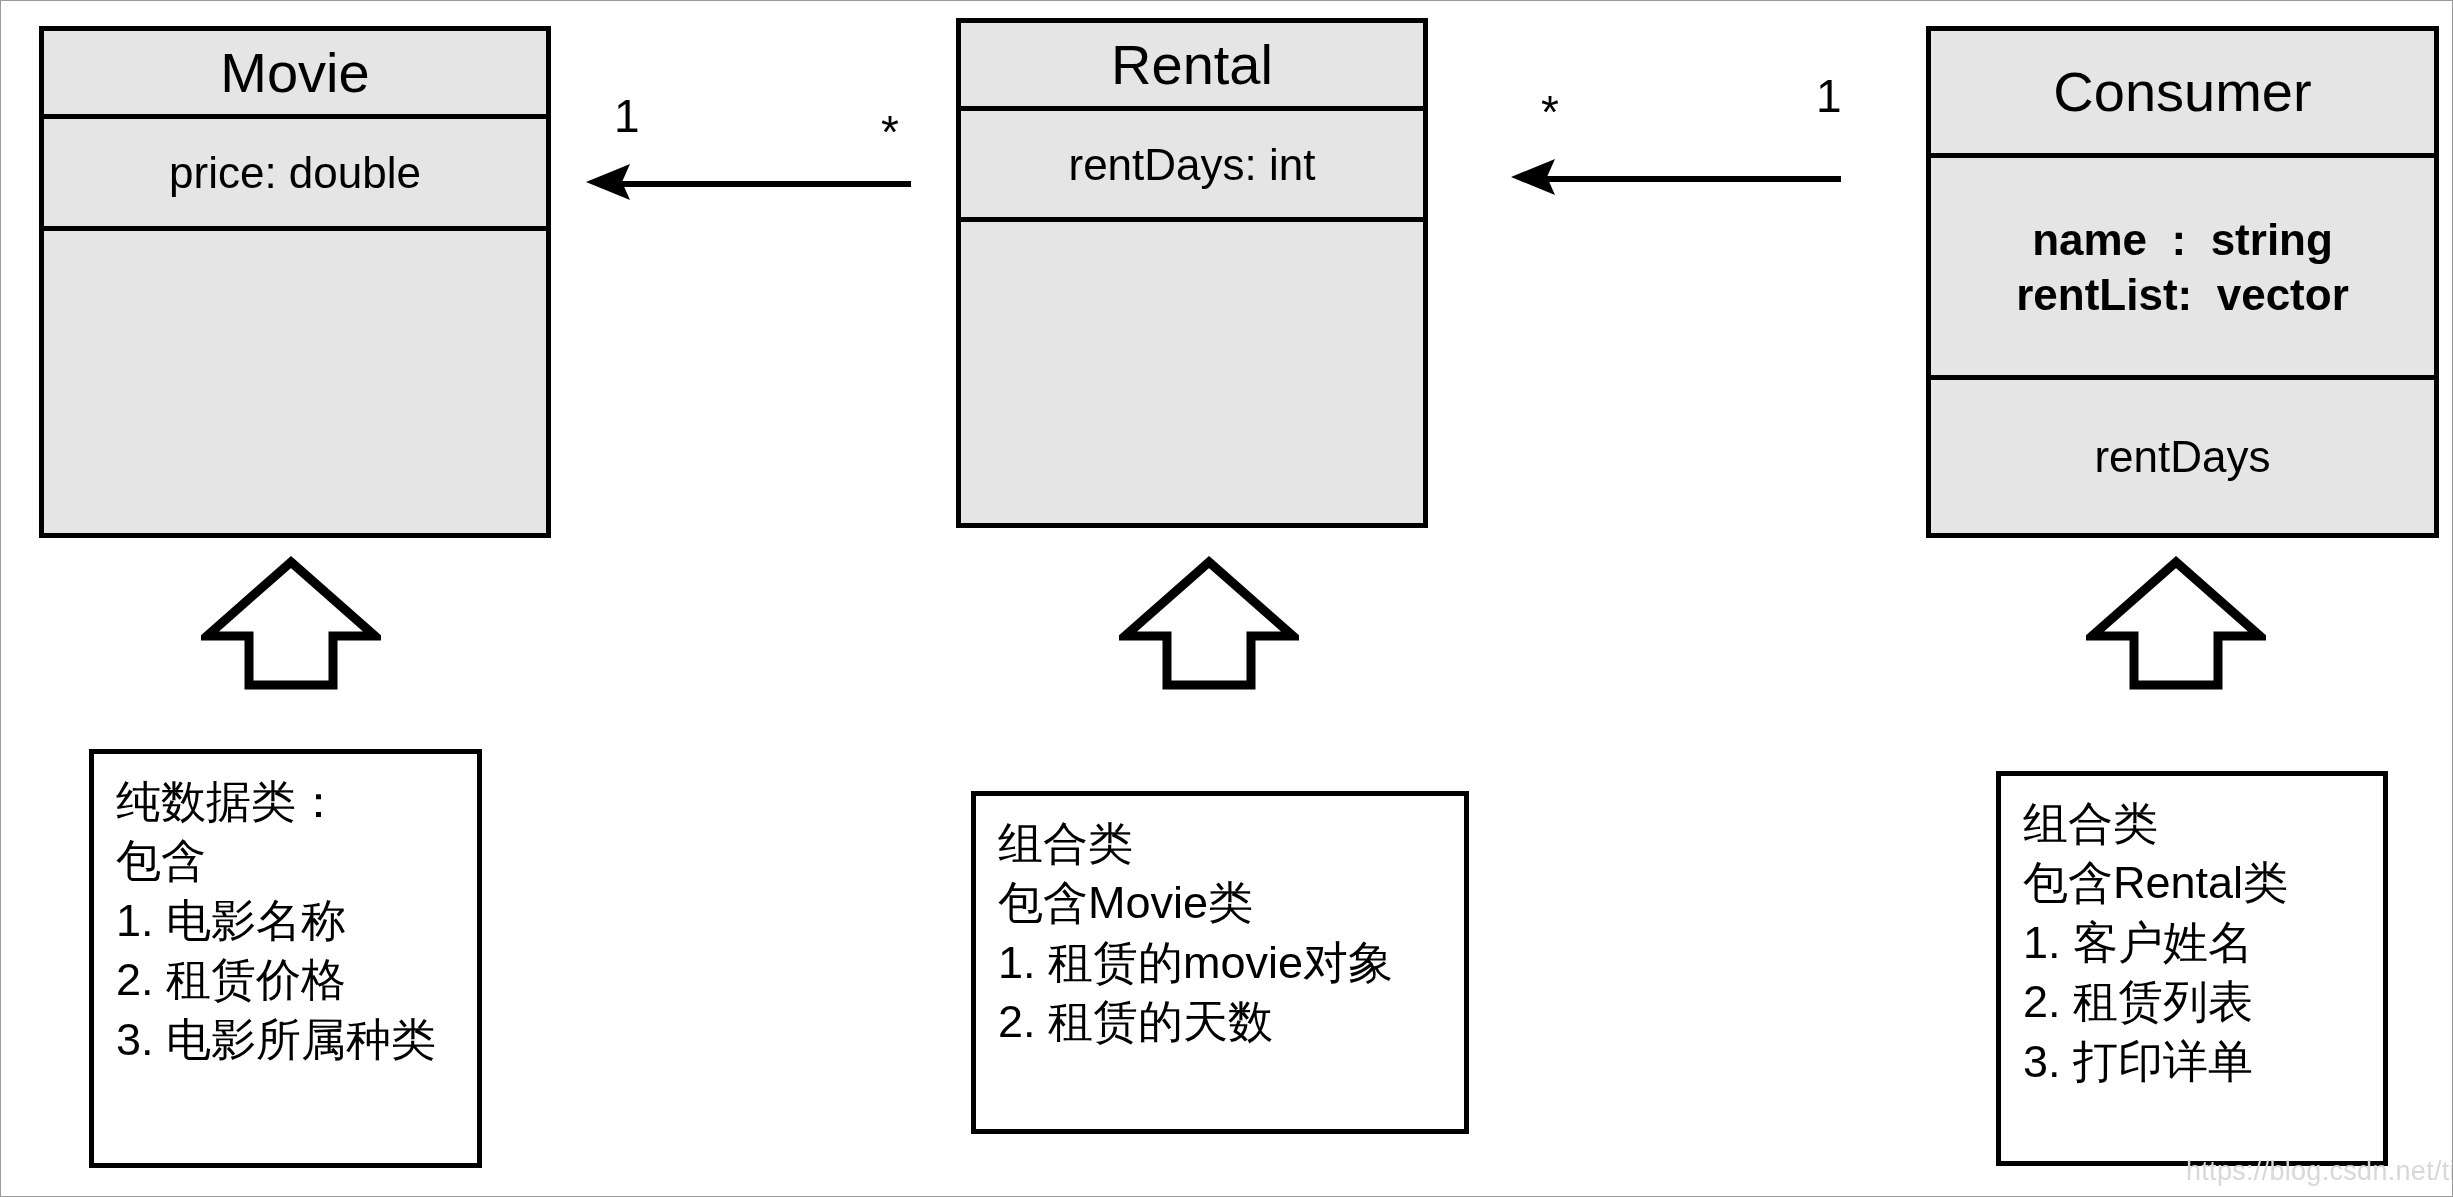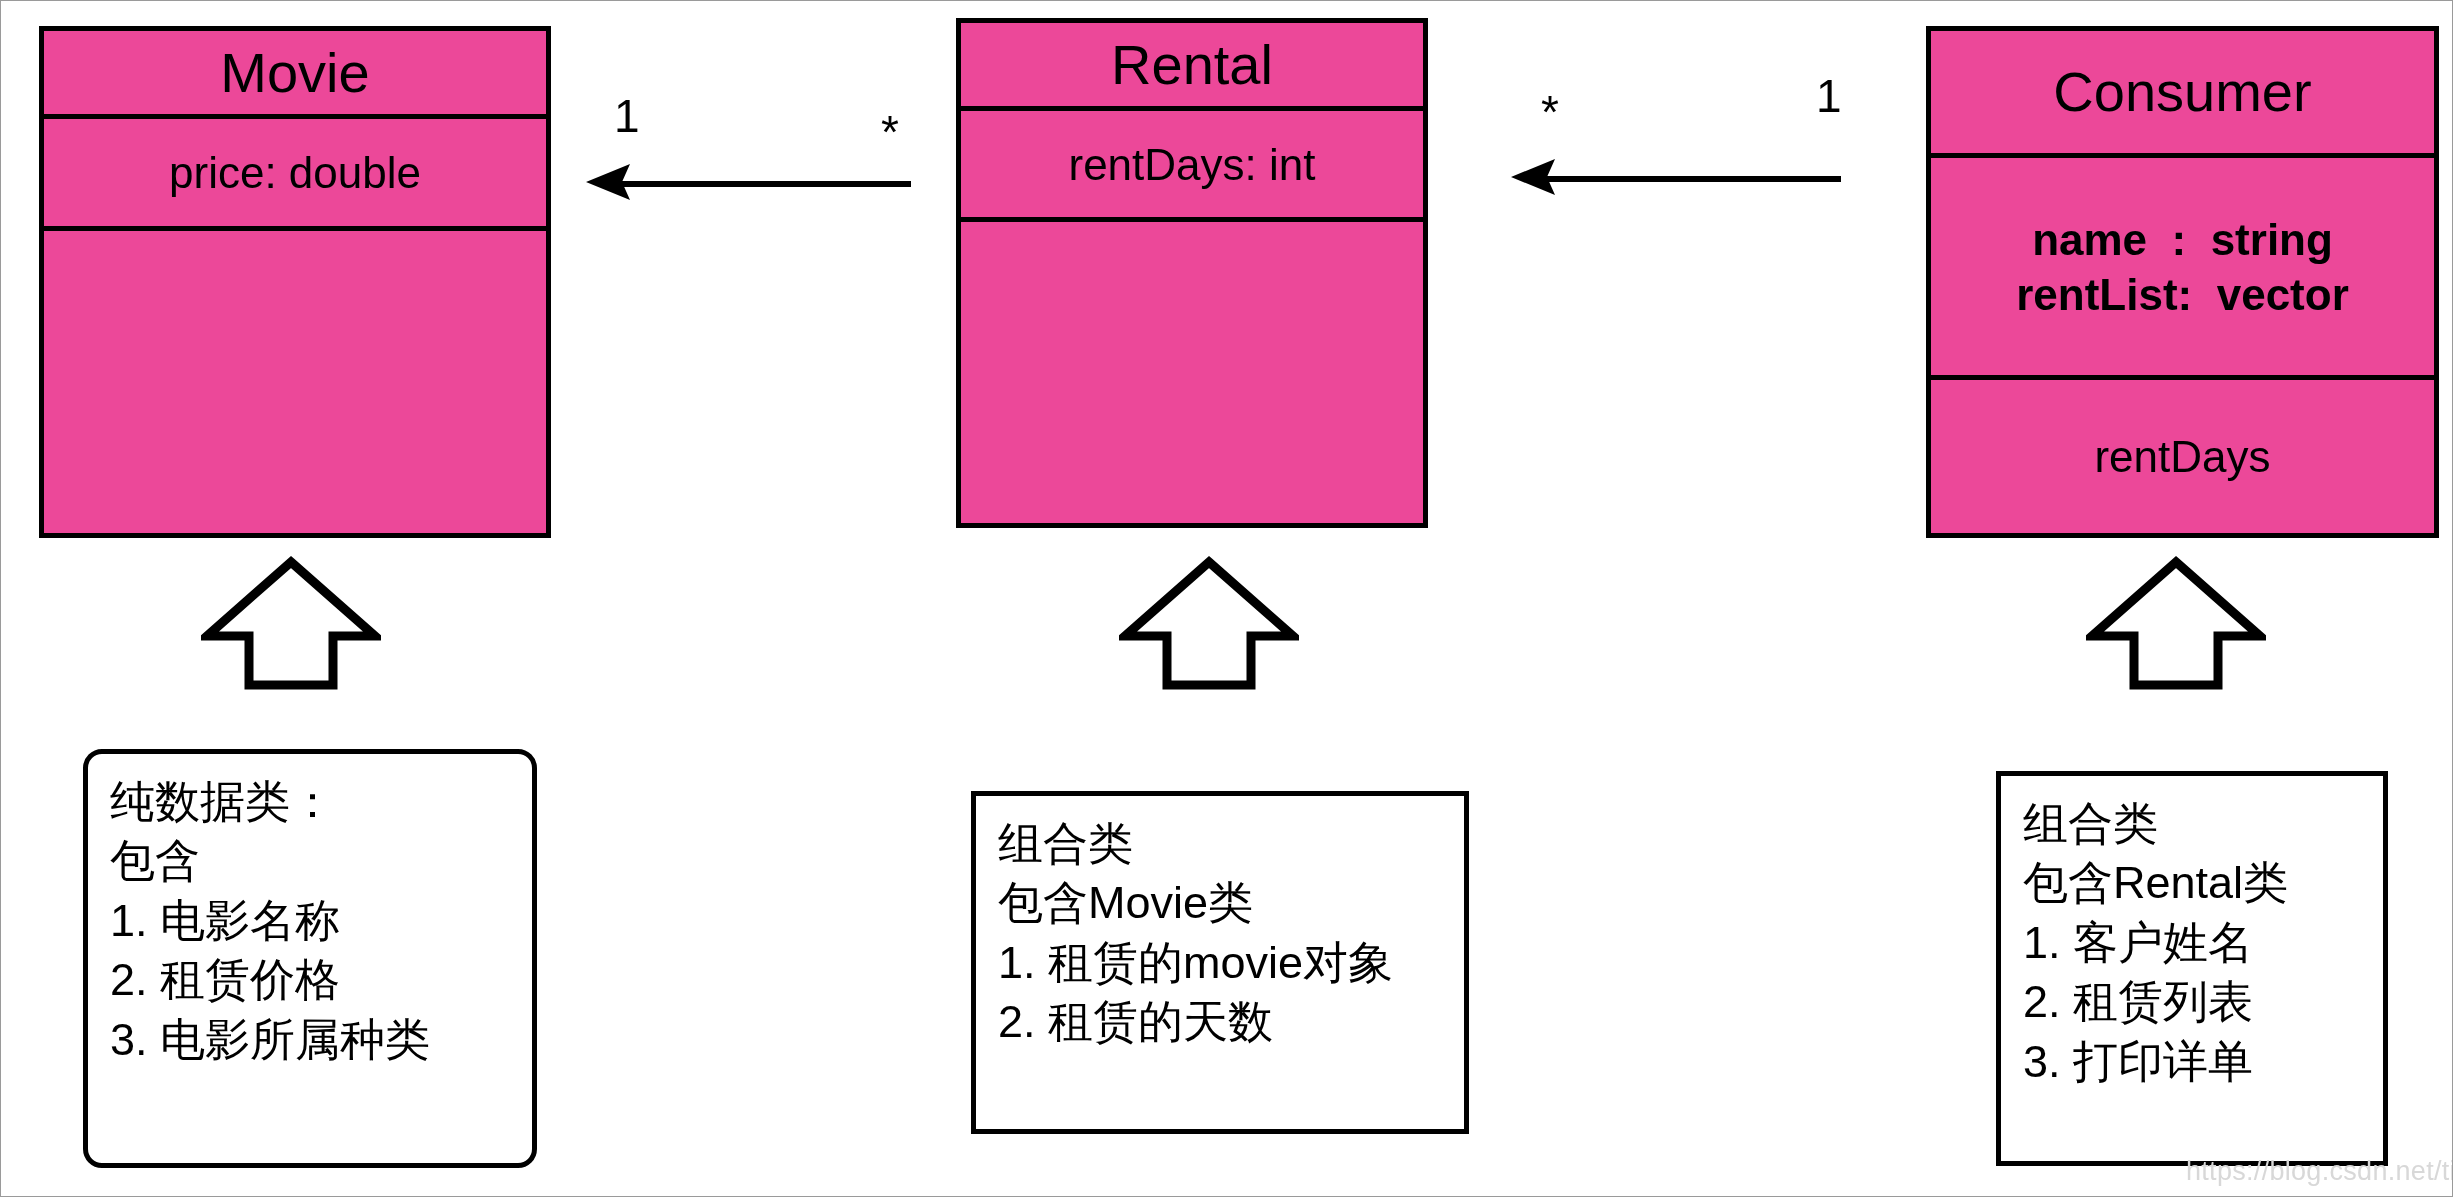--- a/index.html
+++ b/index.html
@@ -17,21 +17,21 @@
     background: #ffffff;
     border: 1px solid #9a9a9a;
     box-sizing: border-box;
     overflow: hidden;
   }
 
   
   .uml-class {
     position: absolute;
     border: 5px solid #000000;
-    background: #ec4899;
+    background: #e5e5e5;
     box-sizing: border-box;
     display: flex;
     flex-direction: column;
   }
   .uml-compartment {
     box-sizing: border-box;
     display: flex;
     align-items: center;
     justify-content: center;
     flex-direction: column;
@@ -178,21 +178,21 @@
   </svg>
 
   <svg class="block-arrow" style="left:1118px; top:555px; width:180px; height:135px;" viewBox="0 0 180 135">
     <polygon points="90,6 174,80 132,80 132,129 48,129 48,80 6,80" fill="#ffffff" stroke="#000000" stroke-width="9" stroke-linejoin="miter"></polygon>
   </svg>
 
   <svg class="block-arrow" style="left:2085px; top:555px; width:180px; height:135px;" viewBox="0 0 180 135">
     <polygon points="90,6 174,80 132,80 132,129 48,129 48,80 6,80" fill="#ffffff" stroke="#000000" stroke-width="9" stroke-linejoin="miter"></polygon>
   </svg>
 
-  <div class="note-box" style="left:82px; top:748px; width:454px; height:419px;border-radius:19px;">
+  <div class="note-box" style="left:88px; top:748px; width:393px; height:419px;">
     <div class="note-line">纯数据类：</div>
     <div class="note-line">包含</div>
     <div class="note-line">1. 电影名称</div>
     <div class="note-line">2. 租赁价格</div>
     <div class="note-line">3. 电影所属种类</div>
   </div>
 
   <div class="note-box" style="left:970px; top:790px; width:498px; height:343px;">
     <div class="note-line">组合类</div>
     <div class="note-line">包含Movie类</div>

